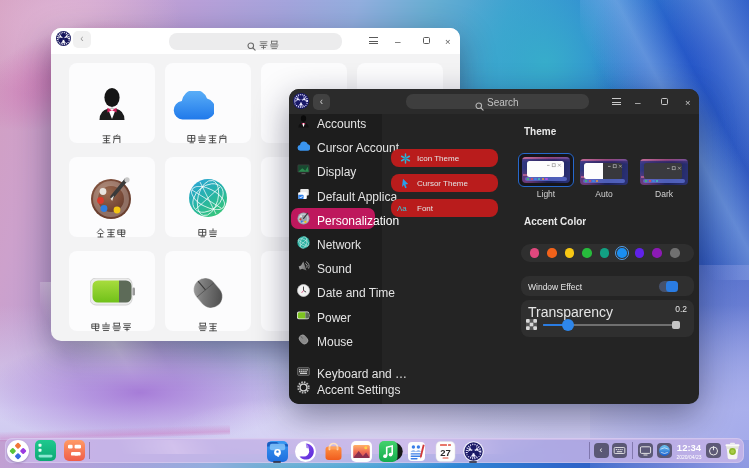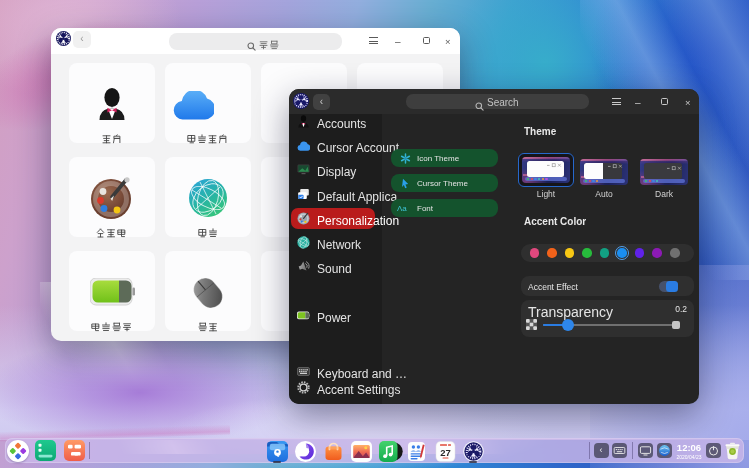--- a/index.html
+++ b/index.html
@@ -27,21 +27,21 @@
 #dw{left:289px;top:89px;width:410px;height:315px;background:#242424;overflow:hidden}
 #dw .tb{left:0;top:0;width:100%;height:25px;background:#2b2b2b}
 #dw .side{left:0;top:25px;width:93px;height:290px;background:#1d1d1d}
 .dctl{top:8px;color:#c9c9c9;font-size:10px;line-height:10px}
 .dham{width:9px;height:7px;border-top:1.2px solid #c9c9c9;border-bottom:1.2px solid #c9c9c9}
 .dham:after{content:"";display:block;margin-top:2.6px;border-top:1.2px solid #c9c9c9}
 .dmini{width:7px;height:7px;border:1.1px solid #c9c9c9;border-radius:1.5px}
 .sitem{left:2px;width:84px;height:21px;border-radius:7px;color:#e3e3e3;font-size:12px}
 .sitem .txt{position:absolute;left:26px;top:6px;white-space:nowrap}
 .sitem svg{position:absolute;left:6px;top:4px}
-.nav{left:102px;width:107px;height:18px;border-radius:8px;background:#14532d;color:#e3e3e3;font-size:8px}
+.nav{left:102px;width:107px;height:18px;border-radius:8px;background:#b91c1c;color:#e3e3e3;font-size:8px}
 .nav .txt{position:absolute;left:26px;top:5px}
 .nav svg{position:absolute;left:9px;top:3.5px}
 .hdr{color:#e8e8e8;font-size:10px;font-weight:bold}
 .cbar{left:232px;width:173px;background:#2f2f2f;border-radius:8px}
 .thumb{width:48px;height:26px;border-radius:4px;overflow:hidden;background:radial-gradient(60% 70% at 10% 92%,rgba(200,70,130,.45),rgba(200,70,130,0) 70%),linear-gradient(180deg,rgba(205,88,135,.7) 0%,rgba(130,65,150,.3) 9%,rgba(45,48,125,0) 20%),linear-gradient(100deg,#343b88 0%,#252a64 30%,#1b2058 62%,#2c3378 100%)}
 .tpink{position:absolute;left:0;top:0;width:100%;height:2.4px;background:linear-gradient(90deg,rgba(235,130,165,.6),rgba(205,85,145,.3) 55%,rgba(90,100,205,.35))}
 .tpink2{position:absolute;left:1px;top:16.5px;width:36px;height:2.4px;background:linear-gradient(90deg,rgba(228,115,158,.6),rgba(165,75,155,.3))}
 .tdock{position:absolute;left:3px;top:19.5px;width:42px;height:4.5px;border-radius:2px;background:rgba(95,115,215,.75);display:flex;align-items:center;gap:1.5px;padding-left:2px}
 .tdock i{width:2.2px;height:2.2px;border-radius:50%;display:block}
 .twin{position:absolute;border-radius:2.5px;background:#fdfdfd}
@@ -297,21 +297,21 @@
     </div>
   <div class="a sitem" style="top:95px">
       <svg width="13" height="13" viewBox="0 0 13 13">
         <rect x="3.2" y="1" width="8.6" height="6.4" rx="1" fill="#e8e8e8"></rect>
         <rect x="1.2" y="4.2" width="8.6" height="6.8" rx="1" fill="#fdfdfd"></rect>
         <rect x="1.2" y="6.8" width="5.4" height="4.2" rx="1" fill="#2e7fe8"></rect>
         <path d="M2.6 8.9l1.1 1.1 1.9-2.1" stroke="#fff" stroke-width=".9" fill="none"></path>
       </svg>
       <span class="txt">Default Applica…</span>
     </div>
-  <div class="a sitem" style="top:119px;background:#b91c1c;color:#fff">
+  <div class="a sitem" style="top:119px;background:#be185d;color:#fff">
       <svg width="13" height="13" viewBox="0 0 13 13">
         <circle cx="6.5" cy="6.5" r="6" fill="#9aa3ad"></circle>
         <circle cx="6.5" cy="6.5" r="4.3" fill="none" stroke="rgba(255,255,255,.4)" stroke-width="1.6"></circle>
         <circle cx="4" cy="4.3" r="1.1" fill="#e8e5e0"></circle>
         <circle cx="3.4" cy="7.3" r="1.1" fill="#d93a2b"></circle>
         <circle cx="4.7" cy="9.6" r="1.1" fill="#2f7fe0"></circle>
         <circle cx="8.4" cy="9.9" r="1.1" fill="#f3c512"></circle>
         <path d="M10.6 1.3 6.6 6.3" stroke="#3a3a3a" stroke-width="1.2" stroke-linecap="round"></path>
       </svg>
       <span class="txt">Personalization</span>
@@ -335,28 +335,47 @@
             <stop offset="1" stop-color="#6a6a6a"></stop>
           </linearGradient>
         </defs>
         <g transform="rotate(-20 6.5 6.5)">
           <path d="M2 4.8h2.5L8 1.8v9.4L4.5 8.2H2z" fill="url(#spk)"></path>
           <path d="M9.2 4.2a3.2 3.2 0 0 1 0 4.6M10.6 2.8a5.2 5.2 0 0 1 0 7.4" stroke="#9a9a9a" stroke-width=".9" fill="none"></path>
         </g>
       </svg>
       <span class="txt">Sound</span>
     </div>
+  <div class="a sitem" style="top:191px">
+      <svg width="13" height="13" viewBox="0 0 13 13">
+        <circle cx="6.5" cy="6.5" r="6" fill="#f2f2f2"></circle>
+        <circle cx="6.5" cy="6.5" r="6" fill="none" stroke="#c8c8c8" stroke-width=".8"></circle>
+        <path d="M6.5 2.6v3.9l2.6 1.6" stroke="#333" stroke-width=".9" fill="none"></path>
+        <path d="M6.5 6.5 4.6 8.9" stroke="#d6215f" stroke-width=".7"></path>
+      </svg>
+      <span class="txt">Date and Time</span>
+    </div>
   <div class="a sitem" style="top:216px">
       <svg width="13" height="13" viewBox="0 0 45 28">
         <rect x="0" y="0" width="42" height="27" rx="6" fill="#ececec"></rect>
         <path d="M8 2.5h21v22H8a5.5 5.5 0 0 1-5.5-5.5v-11A5.5 5.5 0 0 1 8 2.5z" fill="#7ec421"></path>
         <path d="M29 2.5h7A5.5 5.5 0 0 1 41.5 8v11a5.5 5.5 0 0 1-5.5 5.5h-7z" fill="#5d6b58"></path>
         <rect x="42.5" y="9.5" width="2.5" height="8" rx="1.2" fill="#9a9a9a"></rect>
       </svg>
       <span class="txt">Power</span>
+    </div>
+  <div class="a sitem" style="top:240px">
+      <svg width="13" height="13" viewBox="0 0 42 42">
+        <g transform="rotate(-40 21 21)">
+          <rect x="9.5" y="5" width="23" height="32" rx="11.5" fill="#8a8a8a"></rect>
+          <path d="M21 5.5v11.5" stroke="#3a3a3a" stroke-width="1.6"></path>
+          <rect x="9.5" y="5" width="23" height="32" rx="11.5" fill="none" stroke="rgba(255,255,255,.45)" stroke-width="1.6"></rect>
+        </g>
+      </svg>
+      <span class="txt">Mouse</span>
     </div>
   <div class="a sitem" style="top:272px">
       <svg width="13" height="13" viewBox="0 0 13 13">
         <rect x=".6" y="2.6" width="11.8" height="7.8" rx="1.2" fill="#3a3a3a" stroke="#888" stroke-width=".6"></rect>
         <g fill="#cfcfcf">
           <rect x="2" y="4.2" width="1.4" height="1.2"></rect>
           <rect x="4.1" y="4.2" width="1.4" height="1.2"></rect>
           <rect x="6.2" y="4.2" width="1.4" height="1.2"></rect>
           <rect x="8.3" y="4.2" width="1.4" height="1.2"></rect>
           <rect x="10" y="4.2" width="1" height="1.2"></rect>
@@ -460,21 +479,21 @@
   <div class="a" style="left:258.2px;top:159.2px;width:9.5px;height:9.5px;border-radius:50%;background:#f2621a"></div>
   <div class="a" style="left:275.7px;top:159.2px;width:9.5px;height:9.5px;border-radius:50%;background:#f7c714"></div>
   <div class="a" style="left:293.3px;top:159.2px;width:9.5px;height:9.5px;border-radius:50%;background:#27bb3c"></div>
   <div class="a" style="left:310.8px;top:159.2px;width:9.5px;height:9.5px;border-radius:50%;background:#12a183"></div>
   <div class="a" style="left:326.1px;top:156.8px;width:14.3px;height:14.3px;border-radius:50%;border:1.2px solid #54a0ea"></div>
   <div class="a" style="left:328.4px;top:159.2px;width:9.5px;height:9.5px;border-radius:50%;background:#1a8ff2"></div>
   <div class="a" style="left:345.9px;top:159.2px;width:9.5px;height:9.5px;border-radius:50%;background:#6022e8"></div>
   <div class="a" style="left:363.4px;top:159.2px;width:9.5px;height:9.5px;border-radius:50%;background:#8c1ab4"></div>
   <div class="a" style="left:381px;top:159.2px;width:9.5px;height:9.5px;border-radius:50%;background:#707070"></div>
   <div class="a cbar" style="top:187px;height:20px">
-      <span style="position:absolute;left:7px;top:5.5px;color:#e5e5e5;font-size:8.5px">Accent Effect</span>
+      <span style="position:absolute;left:7px;top:5.5px;color:#e5e5e5;font-size:8.5px">Window Effect</span>
       <span style="position:absolute;right:16px;top:4.5px;width:19px;height:11px;border-radius:5.5px;background:#46516b"></span>
       <span style="position:absolute;right:16px;top:4.5px;width:12px;height:11px;border-radius:3.5px;background:#2a7ce2"></span>
     </div>
   <div class="a cbar" style="top:211px;height:37px">
       <span style="position:absolute;left:7px;top:4px;color:#e5e5e5;font-size:14px">Transparency</span>
       <span style="position:absolute;right:7px;top:4px;color:#e5e5e5;font-size:8.5px">0.2</span>
     <svg style="position:absolute;left:5px;top:19px" width="11" height="11" viewBox="0 0 11 11">
         <rect x="0" y="0" width="11" height="11" rx="2" fill="#555"></rect>
         <g fill="#d8d8d8">
           <rect x="0" y="0" width="3.7" height="3.7" rx="1"></rect>
@@ -650,21 +669,21 @@
         <defs>
           <linearGradient id="net" x1="0" y1="0" x2="0" y2="1">
             <stop offset="0" stop-color="#6ec6f0"></stop>
             <stop offset="1" stop-color="#1a5fd0"></stop>
           </linearGradient>
         </defs>
         <circle cx="7.5" cy="7.5" r="5.4" fill="url(#net)"></circle>
         <path d="M3.4 6.2q4-2.8 8.2 0M4.2 9.4q3.3 2.2 6.6 0" stroke="rgba(255,255,255,.75)" stroke-width=".8" fill="none"></path>
       </svg></div>
   <div class="a" style="left:670px;top:3.5px;width:28px;text-align:center;color:#fff">
-      <div style="font-size:9.5px;font-weight:bold;letter-spacing:0">12:06</div>
+      <div style="font-size:9.5px;font-weight:bold;letter-spacing:0">12:34</div>
       <div style="font-size:5px;margin-top:1px">2020/04/23</div>
     </div>
   <div class="a tray" style="left:701px"><svg width="15" height="15" viewBox="0 0 15 15">
         <circle cx="7.5" cy="8" r="4" fill="none" stroke="#e8e8e8" stroke-width="1"></circle>
         <path d="M7.5 3.2v4" stroke="#e8e8e8" stroke-width="1.1"></path>
       </svg></div>
   <div class="a" style="left:718.5px;top:3px"><svg width="17" height="19" viewBox="0 0 17 19">
         <path d="M2.5 5h12l-1.2 11.5q-.2 1.7-1.8 1.7h-6q-1.6 0-1.8-1.7z" fill="#f6f6f2"></path>
         <path d="M2.5 5h12l-.3 3h-11.4z" fill="#e4e4da"></path>
         <circle cx="8.5" cy="10.5" r="3.4" fill="#8db82a"></circle>

